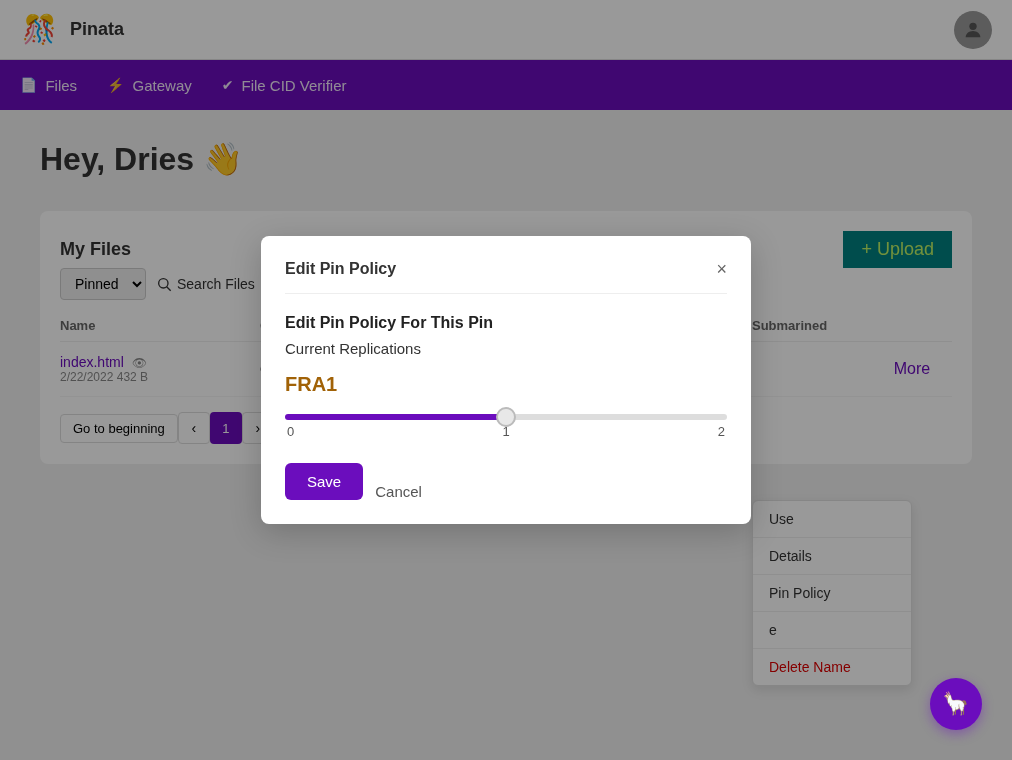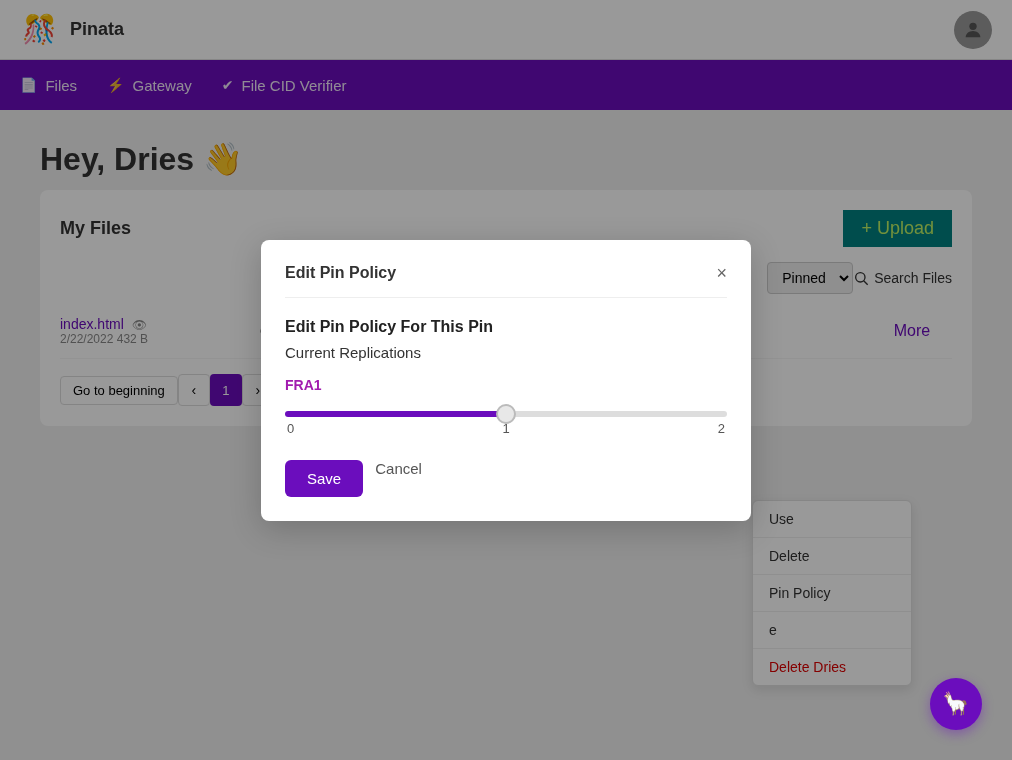--- a/index.html
+++ b/index.html
@@ -80,34 +80,33 @@
 
     
     .page {
       padding: 30px 40px;
       position: relative;
     }
     .greeting {
       font-size: 32px;
       font-weight: 600;
       color: #333;
-      margin-bottom: 12px;
+      margin-bottom: 33px;
     }
 
     
     .files-section {
       background: #fff;
       border-radius: 8px;
       padding: 20px;
     }
     .files-header {
       display: flex;
       align-items: center;
       justify-content: space-between;
-      margin-bottom: 15px;
     }
     .files-title {
       font-size: 18px;
       font-weight: 600;
       color: #333;
     }
     .pinned-select {
       border: 1px solid #ccc;
       border-radius: 4px;
       padding: 6px 10px;
@@ -289,23 +288,23 @@
     .replication-label {
       font-size: 15px;
       font-weight: 500;
       color: #333;
       margin-bottom: 16px;
     }
     .region-block {
       margin-bottom: 20px;
     }
     .region-name {
-      font-size: 14px;
+      font-size: 20px;
       font-weight: 600;
-      color: #a21caf;
+      color: #a16207;
       margin-bottom: 10px;
     }
     .slider-input {
       width: 100%;
       -webkit-appearance: none;
       appearance: none;
       height: 6px;
       border-radius: 3px;
       background: linear-gradient(to right, #6b0dbd 50%, #ddd 50%);
       outline: none;
@@ -323,21 +322,21 @@
     }
     .slider-ticks {
       display: flex;
       justify-content: space-between;
       font-size: 13px;
       color: #555;
       padding: 0 2px;
     }
     .modal-footer {
       display: flex;
-      align-items: flex-start;
+      align-items: flex-end;
       gap: 12px;
       margin-top: 24px;
     }
     .save-btn {
       background: #6b0dbd;
       color: #fff;
       border: none;
       border-radius: 6px;
       padding: 10px 22px;
       font-size: 15px;
@@ -415,33 +414,40 @@
   <h1 class="greeting">Hey, Dries 👋</h1>
 
   <div class="files-section">
     <div class="files-header">
       <span class="files-title">My Files</span>
       <div style="display:flex;gap:10px;align-items:center;">
         <button class="upload-btn">+ Upload</button>
       </div>
     </div>
 
-    <div style="display:flex;justify-content:flex-end;align-items:center;margin-bottom:10px;">
+    <div style="display:flex;align-items:center;gap:10px;margin-bottom:10px;">
       <select class="pinned-select">
         <option>Pinned</option>
       </select>
       <div class="search-files">
         <svg width="16" height="16" viewBox="0 0 24 24" fill="none" stroke="#333" stroke-width="2">
           <circle cx="11" cy="11" r="7"></circle>
             <line x1="16" y1="16" x2="22" y2="22"></line>
         </svg>
         <span>Search Files</span>
       </div>
     </div>
 
+    <div class="table-header">
+      <span>Name</span>
+      <span>CID</span>
+      <span></span>
+      <span>Submarined</span>
+      <span></span>
+    </div>
 
     <div class="table-row">
       <div>
         <a class="file-link">index.html</a>
         <span class="eye-icon">👁</span>
         <div class="file-date">2/22/2022 432 B</div>
       </div>
       <div>QmfMuT9r...</div>
       <div></div>
       <div></div>
@@ -452,27 +458,27 @@
       <button class="page-start-btn">Go to beginning</button>
       <button class="page-nav-btn">‹</button>
       <button class="page-num-btn">1</button>
       <button class="page-nav-btn">›</button>
     </div>
   </div>
 
   <div class="context-menu">
     <div class="context-item">Use</div>
     <div class="context-divider"></div>
-    <div class="context-item">Delete</div>
+    <div class="context-item">Details</div>
     <div class="context-divider"></div>
     <div class="context-item">Pin Policy</div>
     <div class="context-divider"></div>
     <div class="context-item">e</div>
     <div class="context-divider"></div>
-    <div class="context-item danger">Delete Dries</div>
+    <div class="context-item danger">Delete Name</div>
   </div>
 </div>
 
 <div class="overlay">
   <div class="modal">
     <div class="modal-header">
       <span class="modal-title">Edit Pin Policy</span>
       <button class="modal-close">×</button>
     </div>
     <div class="modal-body">

